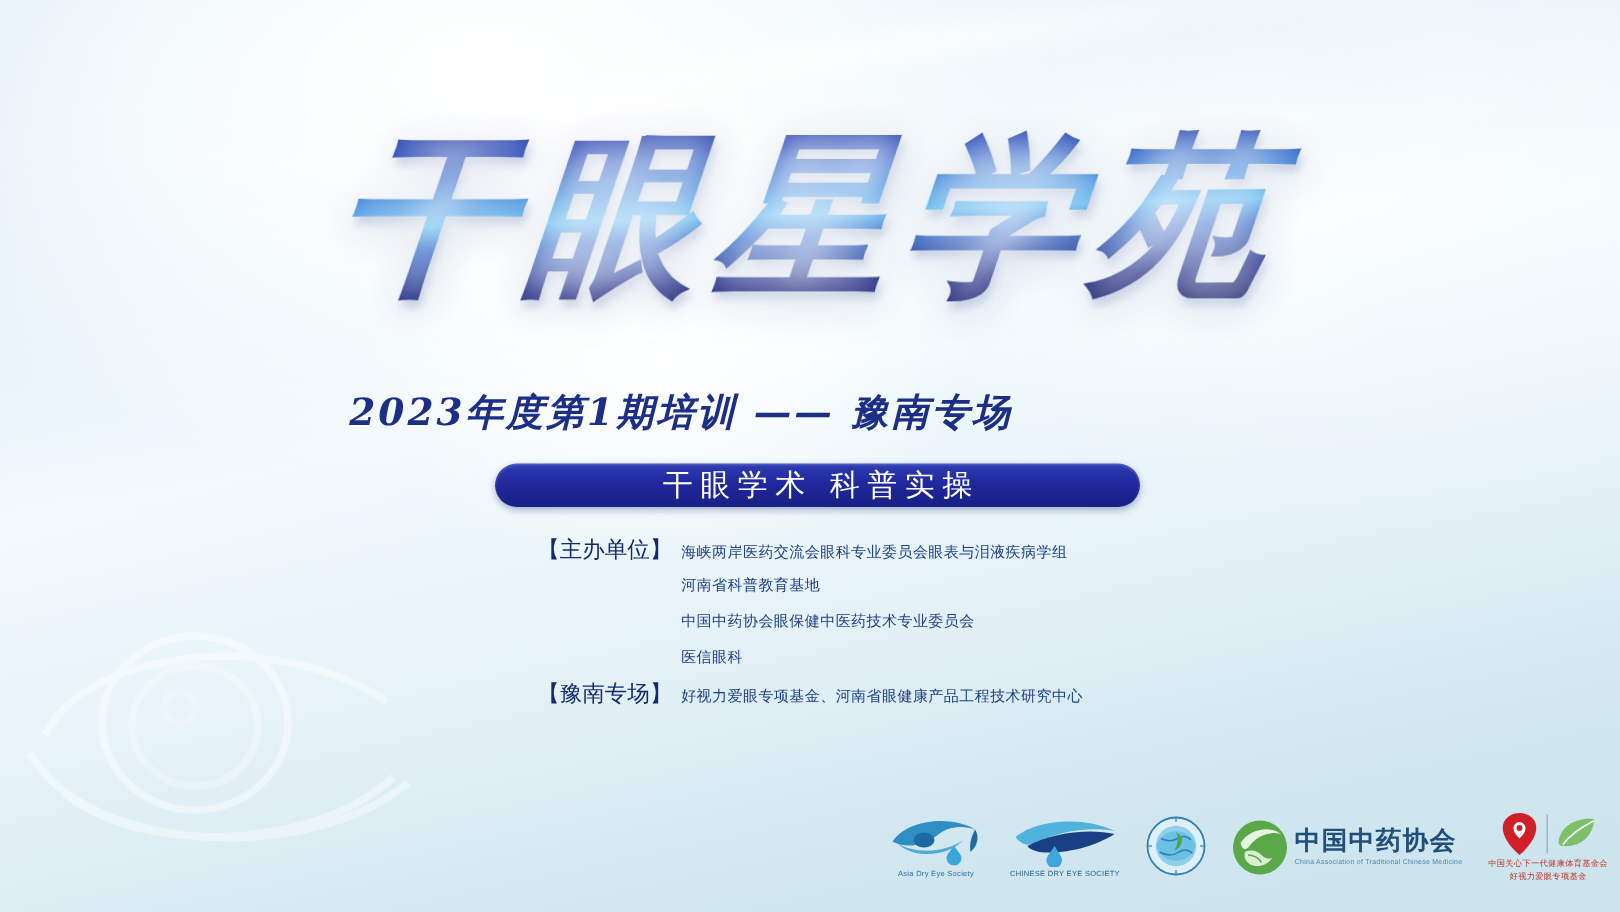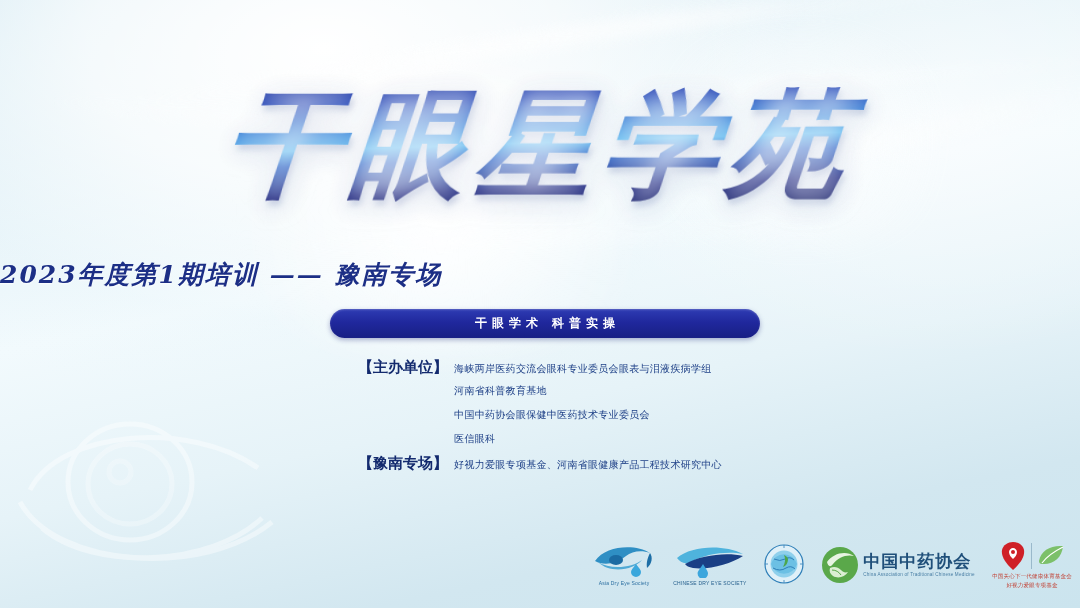--- a/index.html
+++ b/index.html
@@ -87,21 +87,21 @@
     filter: drop-shadow(2px 5px 3px rgba(40,70,140,0.28));
     padding: 0 14px;
   }
 
   
   .subtitle {
     position: absolute;
     left: 0;
     top: 258px;
     width: 908px;
-    text-align: left;
+    text-align: center;
     font-family: "DejaVu Serif", "Liberation Serif", serif;
     font-style: italic;
     font-weight: bold;
     font-size: 25px;
     letter-spacing: 2px;
     color: #1c2f86;
     text-shadow: 0 1px 2px rgba(255,255,255,0.9);
   }
 
   
@@ -113,23 +113,23 @@
     height: 29px;
     border-radius: 16px;
     background: linear-gradient(180deg, #2e3cb4 0%, #20289d 45%, #181f84 100%);
     box-shadow: 0 2px 5px rgba(25,35,120,0.35), inset 0 1px 2px rgba(255,255,255,0.22);
     display: flex;
     align-items: center;
     justify-content: center;
   }
   .banner-text {
     color: #ffffff;
-    font-size: 12px;
+    font-size: 20px;
     letter-spacing: 5px;
-    font-weight: bold;
+    font-weight: normal;
     font-family: "DejaVu Sans", "Liberation Sans", sans-serif;
     padding-left: 5px;
   }
 
   
   .orgs {
     position: absolute;
     left: 0;
     top: 355px;
     width: 1080px;
@@ -143,21 +143,21 @@
     display: flex;
     align-items: baseline;
     height: 24px;
     line-height: 24px;
     white-space: nowrap;
   }
   .org-label {
     width: 96px;
     flex: 0 0 96px;
     font-size: 15px;
-    font-weight: bold;
+    font-weight: normal;
     color: #132a6e;
     letter-spacing: 0px;
   }
   .org-label.empty { color: transparent; }
   .org-value {
     font-size: 10px;
     color: #1d3f86;
     letter-spacing: .3px;
     font-family: Liberation Sans, sans-serif;
   }

